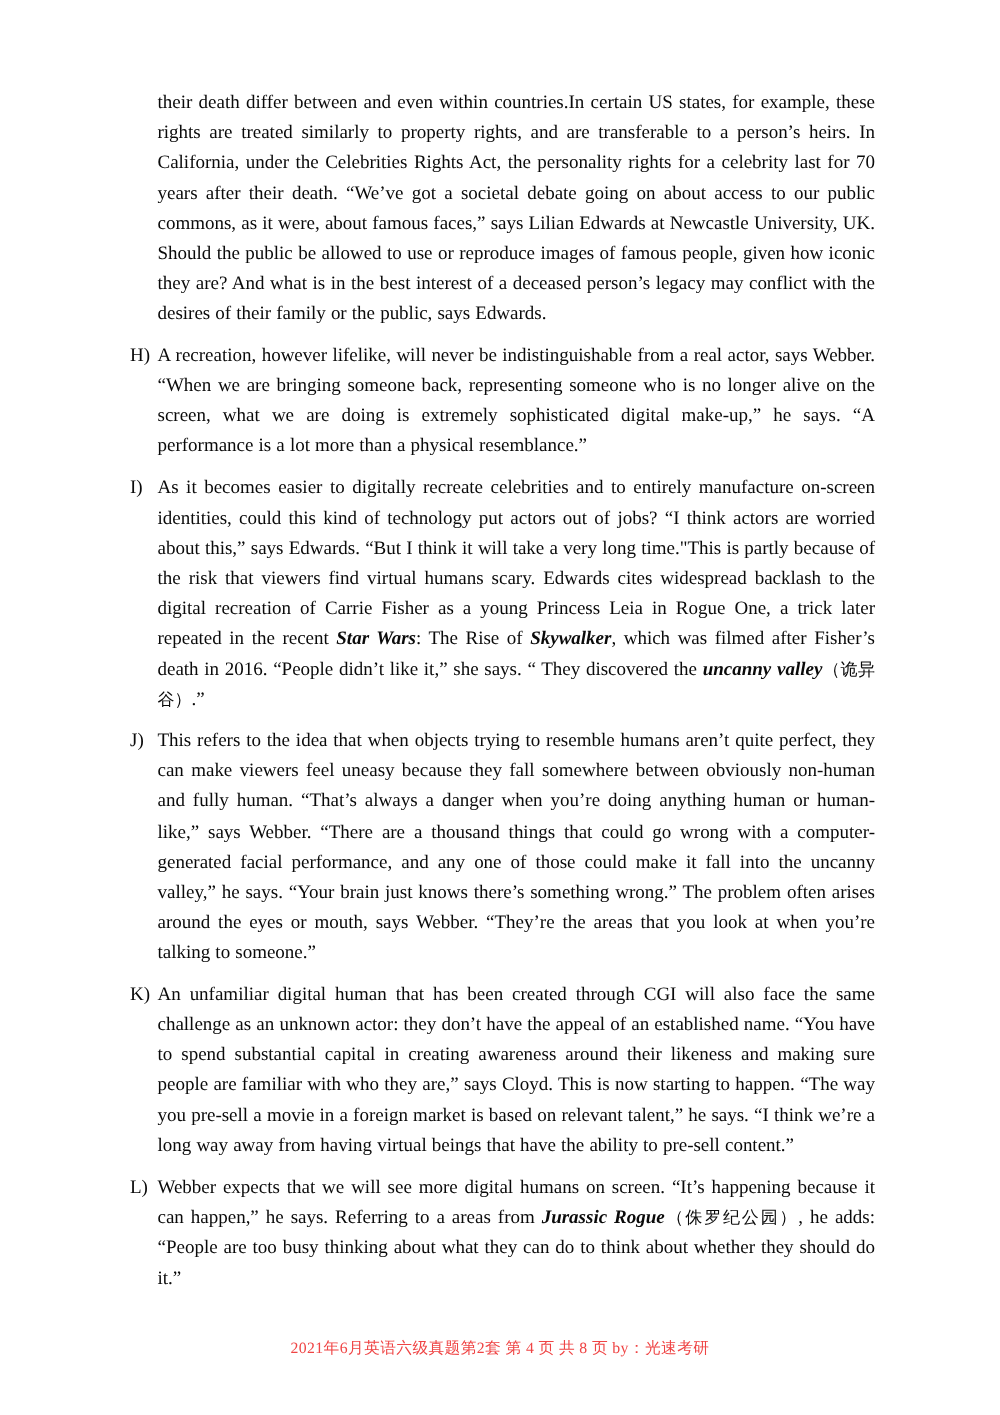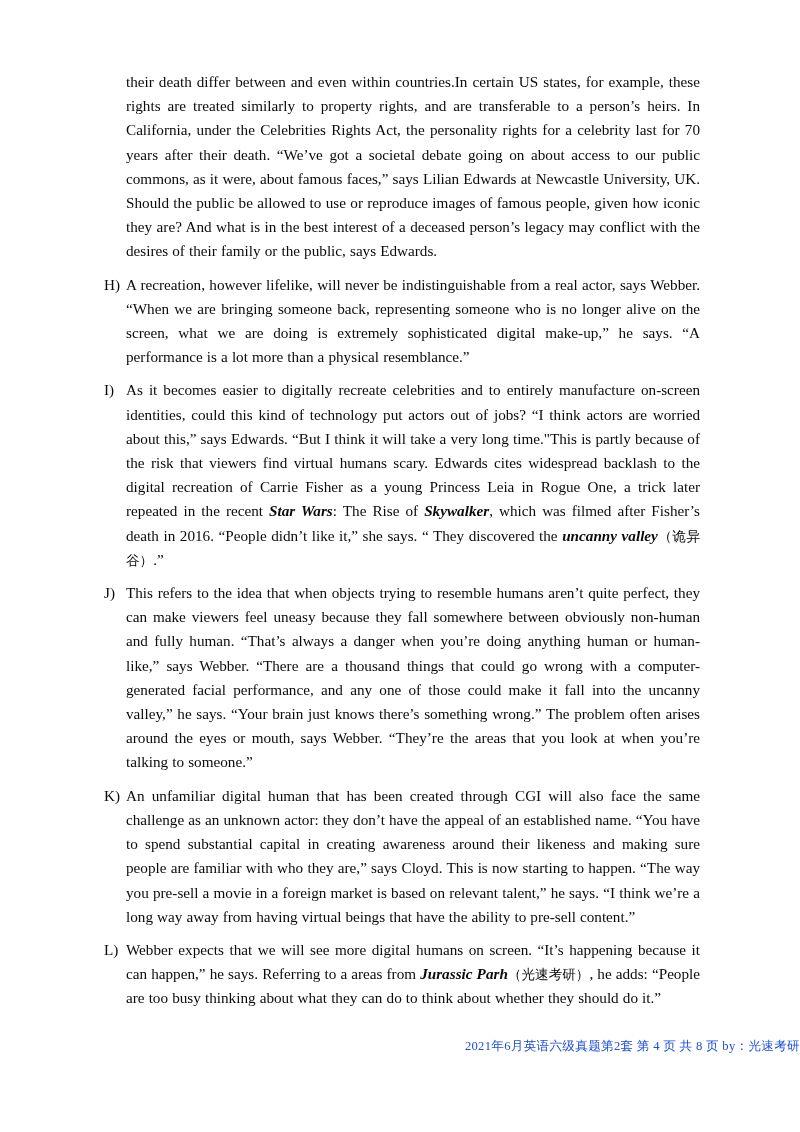--- a/index.html
+++ b/index.html
@@ -68,26 +68,26 @@
     font-size: 13.6px;
   }
 
   
   .para + .para { margin-top: 9px; }
 
   
   .footer {
     position: absolute;
     left: 0;
-    top: 1024px;
+    top: 1056px;
     width: 800px;
-    text-align: right;
+    text-align: center;
     font-size: 12.6px;
     line-height: 18px;
-    color: #1d4ed8;
+    color: #ef4444;
     letter-spacing: 0.3px;
   }
 </style>
 </head>
 <body>
 
 <div class="page">
 
   <div class="content">
 
@@ -106,21 +106,21 @@
       <div class="para">
         <div class="para-label">J)</div>
         <div class="para-body"><span>This refers to the idea that when objects trying to resemble humans aren’t quite perfect, they can make viewers feel uneasy because they fall somewhere between obviously non-human and fully human. “That’s always a danger when you’re doing anything human or human-like,” says Webber. “There are a thousand things that could go wrong with a computer-generated facial performance, and any one of those could make it fall into the uncanny valley,” he says. “Your brain just knows there’s something wrong.” The problem often arises around the eyes or mouth, says Webber. “They’re the areas that you look at when you’re talking to someone.”</span></div>
       </div>
       <div class="para">
         <div class="para-label">K)</div>
         <div class="para-body"><span>An unfamiliar digital human that has been created through CGI will also face the same challenge as an unknown actor: they don’t have the appeal of an established name. “You have to spend substantial capital in creating awareness around their likeness and making sure people are familiar with who they are,” says Cloyd. This is now starting to happen. “The way you pre-sell a movie in a foreign market is based on relevant talent,” he says. “I think we’re a long way away from having virtual beings that have the ability to pre-sell content.”</span></div>
       </div>
       <div class="para">
         <div class="para-label">L)</div>
-        <div class="para-body"><span>Webber expects that we will see more digital humans on screen. “It’s happening because it can happen,” he says. Referring to a areas from </span><i>Jurassic Parh</i><span class="cjk">（光速考研）</span><span>, he adds: “People are too  busy thinking about what they can do to think about whether they should do it.”</span></div>
+        <div class="para-body"><span>Webber expects that we will see more digital humans on screen. “It’s happening because it can happen,” he says. Referring to a areas from </span><i>Jurassic Rogue</i><span class="cjk">（侏罗纪公园）</span><span>, he adds: “People are too  busy thinking about what they can do to think about whether they should do it.”</span></div>
       </div>
     </div>
 
   <div class="footer">
     <span>2021年6月英语六级真题第2套  第 4 页 共 8 页  by：光速考研</span>
   </div>
 
 </div>
 
 </body></html>

